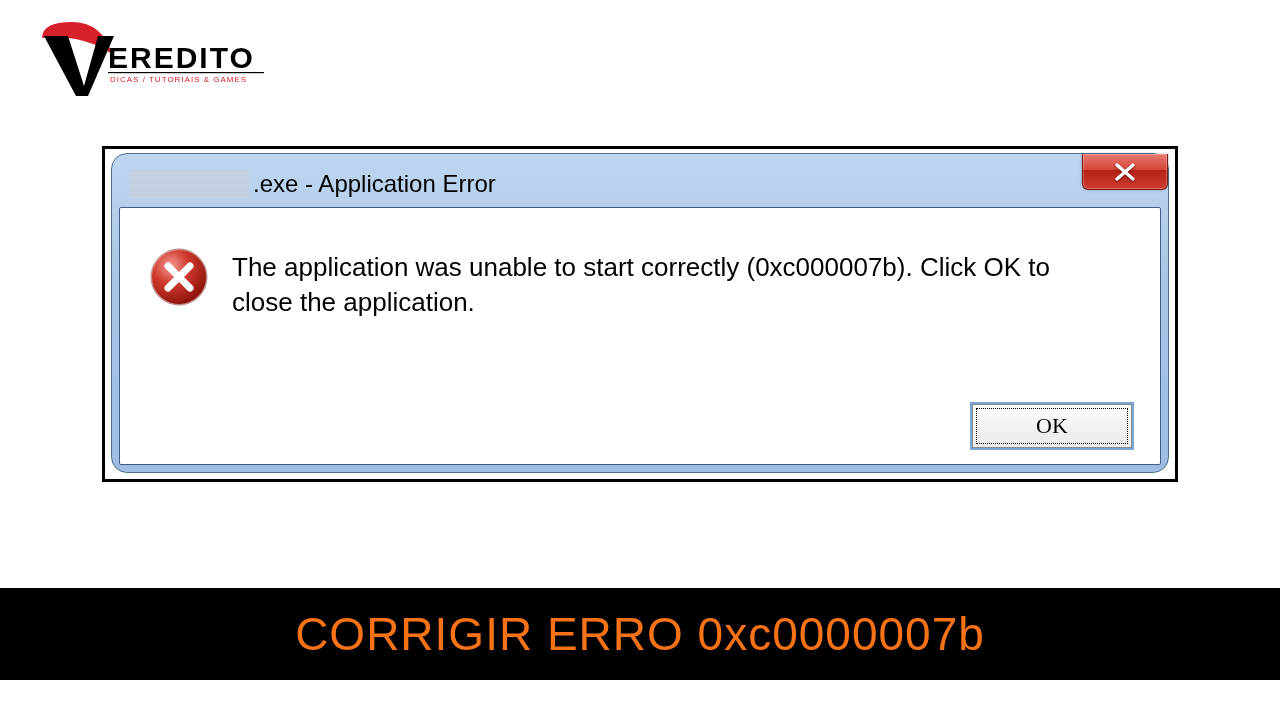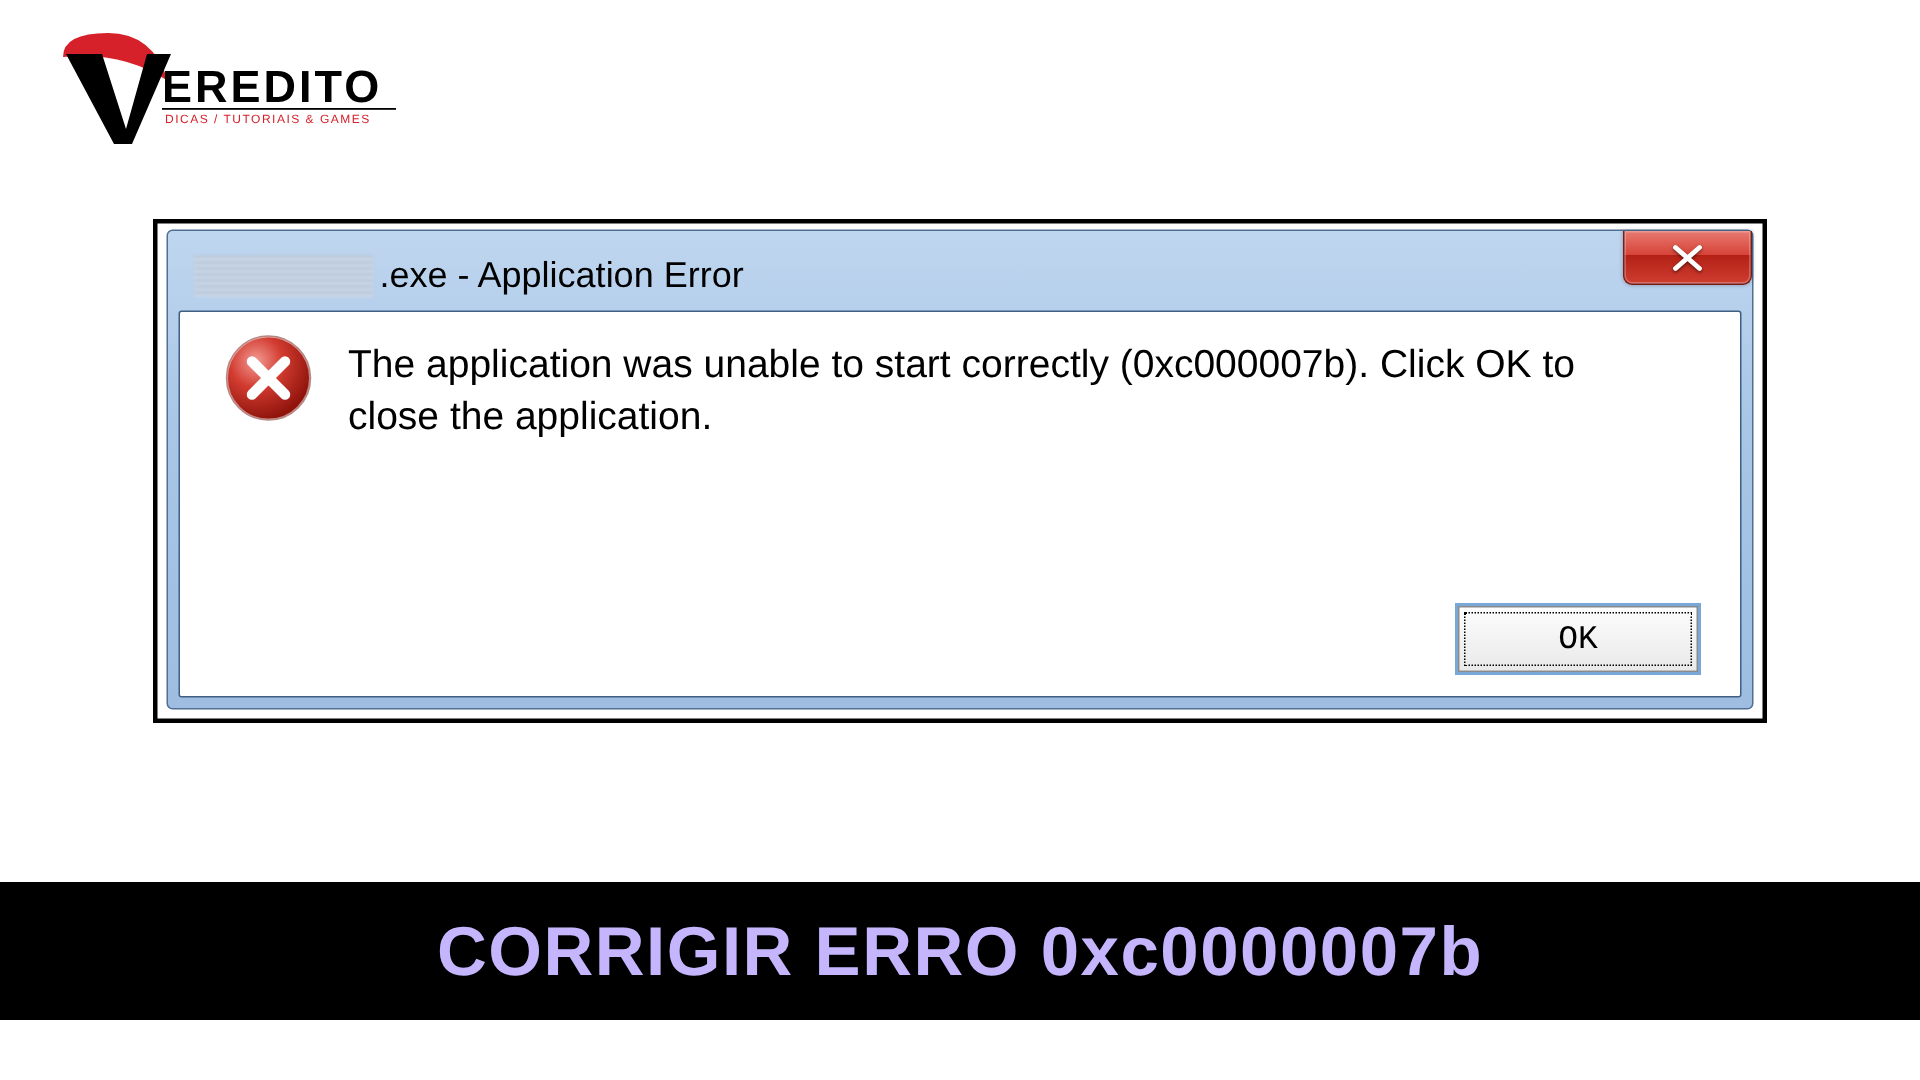--- a/index.html
+++ b/index.html
@@ -32,21 +32,21 @@
       background: #fff;
       padding: 4px 6px 6px 6px;
     }
 
     
     .win-window {
       width: 100%;
       height: 100%;
       background: linear-gradient(#bfd6ef, #a9c6e6 40%, #9ebde0);
       border: 1px solid #4f6f93;
-      border-radius: 4px;
+      border-radius: 16px;
       padding: 7px;
       position: relative;
     }
 
     .titlebar {
       height: 46px;
       display: flex;
       align-items: center;
       position: relative;
       padding-left: 10px;
@@ -85,21 +85,21 @@
       box-shadow: inset 0 0 0 1px rgba(255,255,255,.25), 0 0 3px rgba(0,0,0,.3);
     }
     .close-btn svg { filter: drop-shadow(0 1px 1px rgba(0,0,0,.5)); }
 
     .client-area {
       background: #fff;
       border: 1px solid #3f5f85;
       border-radius: 2px;
       width: 100%;
       height: calc(100% - 46px);
-      padding: 11px 28px 16px 28px;
+      padding: 36px 28px 16px 28px;
       display: flex;
       flex-direction: column;
       justify-content: space-between;
     }
 
     .msg-row {
       display: flex;
       align-items: flex-start;
       gap: 22px;
       flex: 1;
@@ -118,45 +118,45 @@
     .btn-row {
       display: flex;
       justify-content: flex-end;
       margin-top: auto;
     }
 
     .ok-btn {
       min-width: 160px;
       height: 44px;
       font-size: 22px;
-      font-family: Liberation Mono, monospace;
+      font-family: Liberation Serif, serif;
       background: linear-gradient(#fdfdfd, #e9e9e9);
       border: 1px solid #8a8a8a;
       outline: 1px dotted #000;
       outline-offset: -5px;
       box-shadow: 0 0 0 2px #78a7d8;
       cursor: pointer;
     }
 
     
     .caption-bar {
       position: absolute;
       left: 0;
       top: 588px;
       width: 100%;
       height: 92px;
       background: #000;
-      color: #c4b5fd;
+      color: #f97316;
       display: flex;
       align-items: center;
       justify-content: center;
       font-size: 46px;
       letter-spacing: 1px;
       font-family: "Helvetica Neue", Arial, sans-serif;
-      font-weight: 700;
+      font-weight: 400;
     }
   </style>
 </head>
 <body>
 
 <div class="logo-wrap">
   <svg class="logo-svg" width="230" height="80" viewBox="0 0 230 80">
 
     <path d="M4 20 Q4 4 34 4 Q64 4 74 36 Q44 16 4 20 Z" fill="#d6202a"></path>
 

